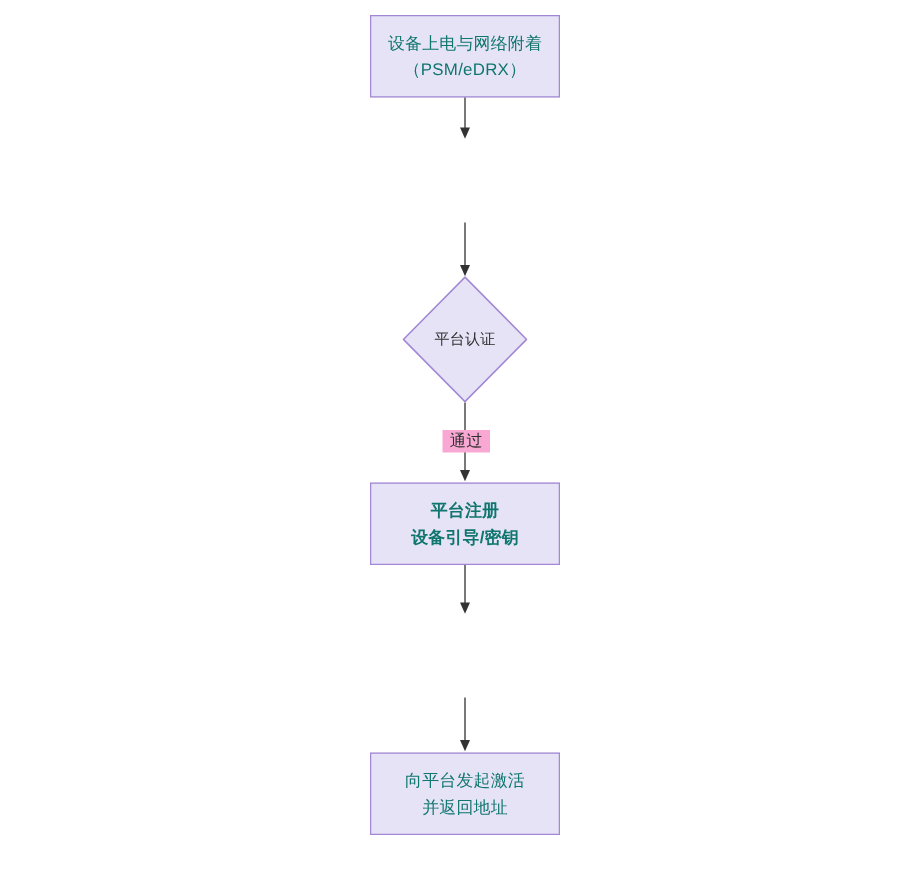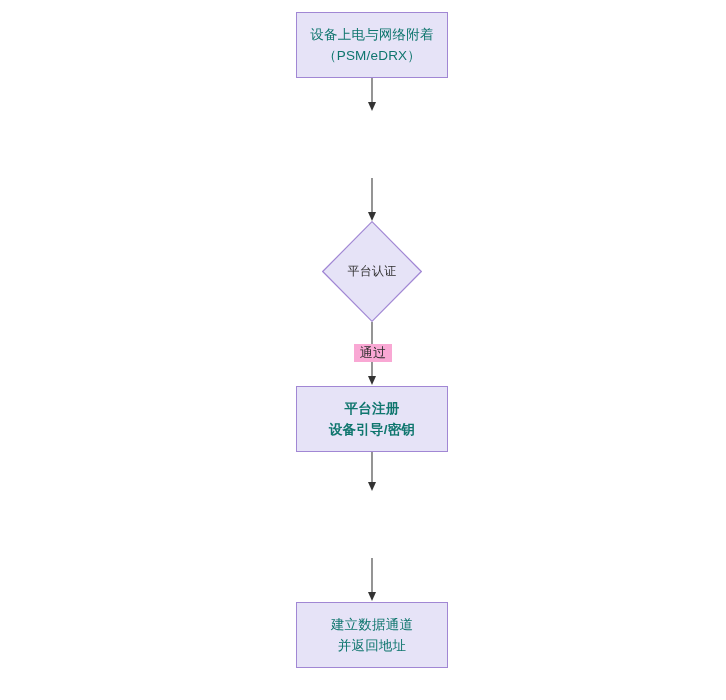--- a/index.html
+++ b/index.html
@@ -134,17 +134,17 @@
 
 
   <div class="connector" style="left:364px; top:558px; width:16px; height:44px;">
     <svg width="16" height="44" viewBox="0 0 16 44" aria-hidden="true">
       <line x1="8" y1="0" x2="8" y2="36" stroke="#4d4d4d" stroke-width="1.2"></line>
       <polygon points="8,43 4,34 12,34" fill="#333333"></polygon>
     </svg>
   </div>
 
   <div class="node" style="left:296px; top:602px; width:152px; height:66px;">
-    <span class="line">建立数据通道</span>
+    <span class="line">向平台发起激活</span>
     <span class="line">并返回地址</span>
   </div>
 
 </div>
 
 </body></html>

